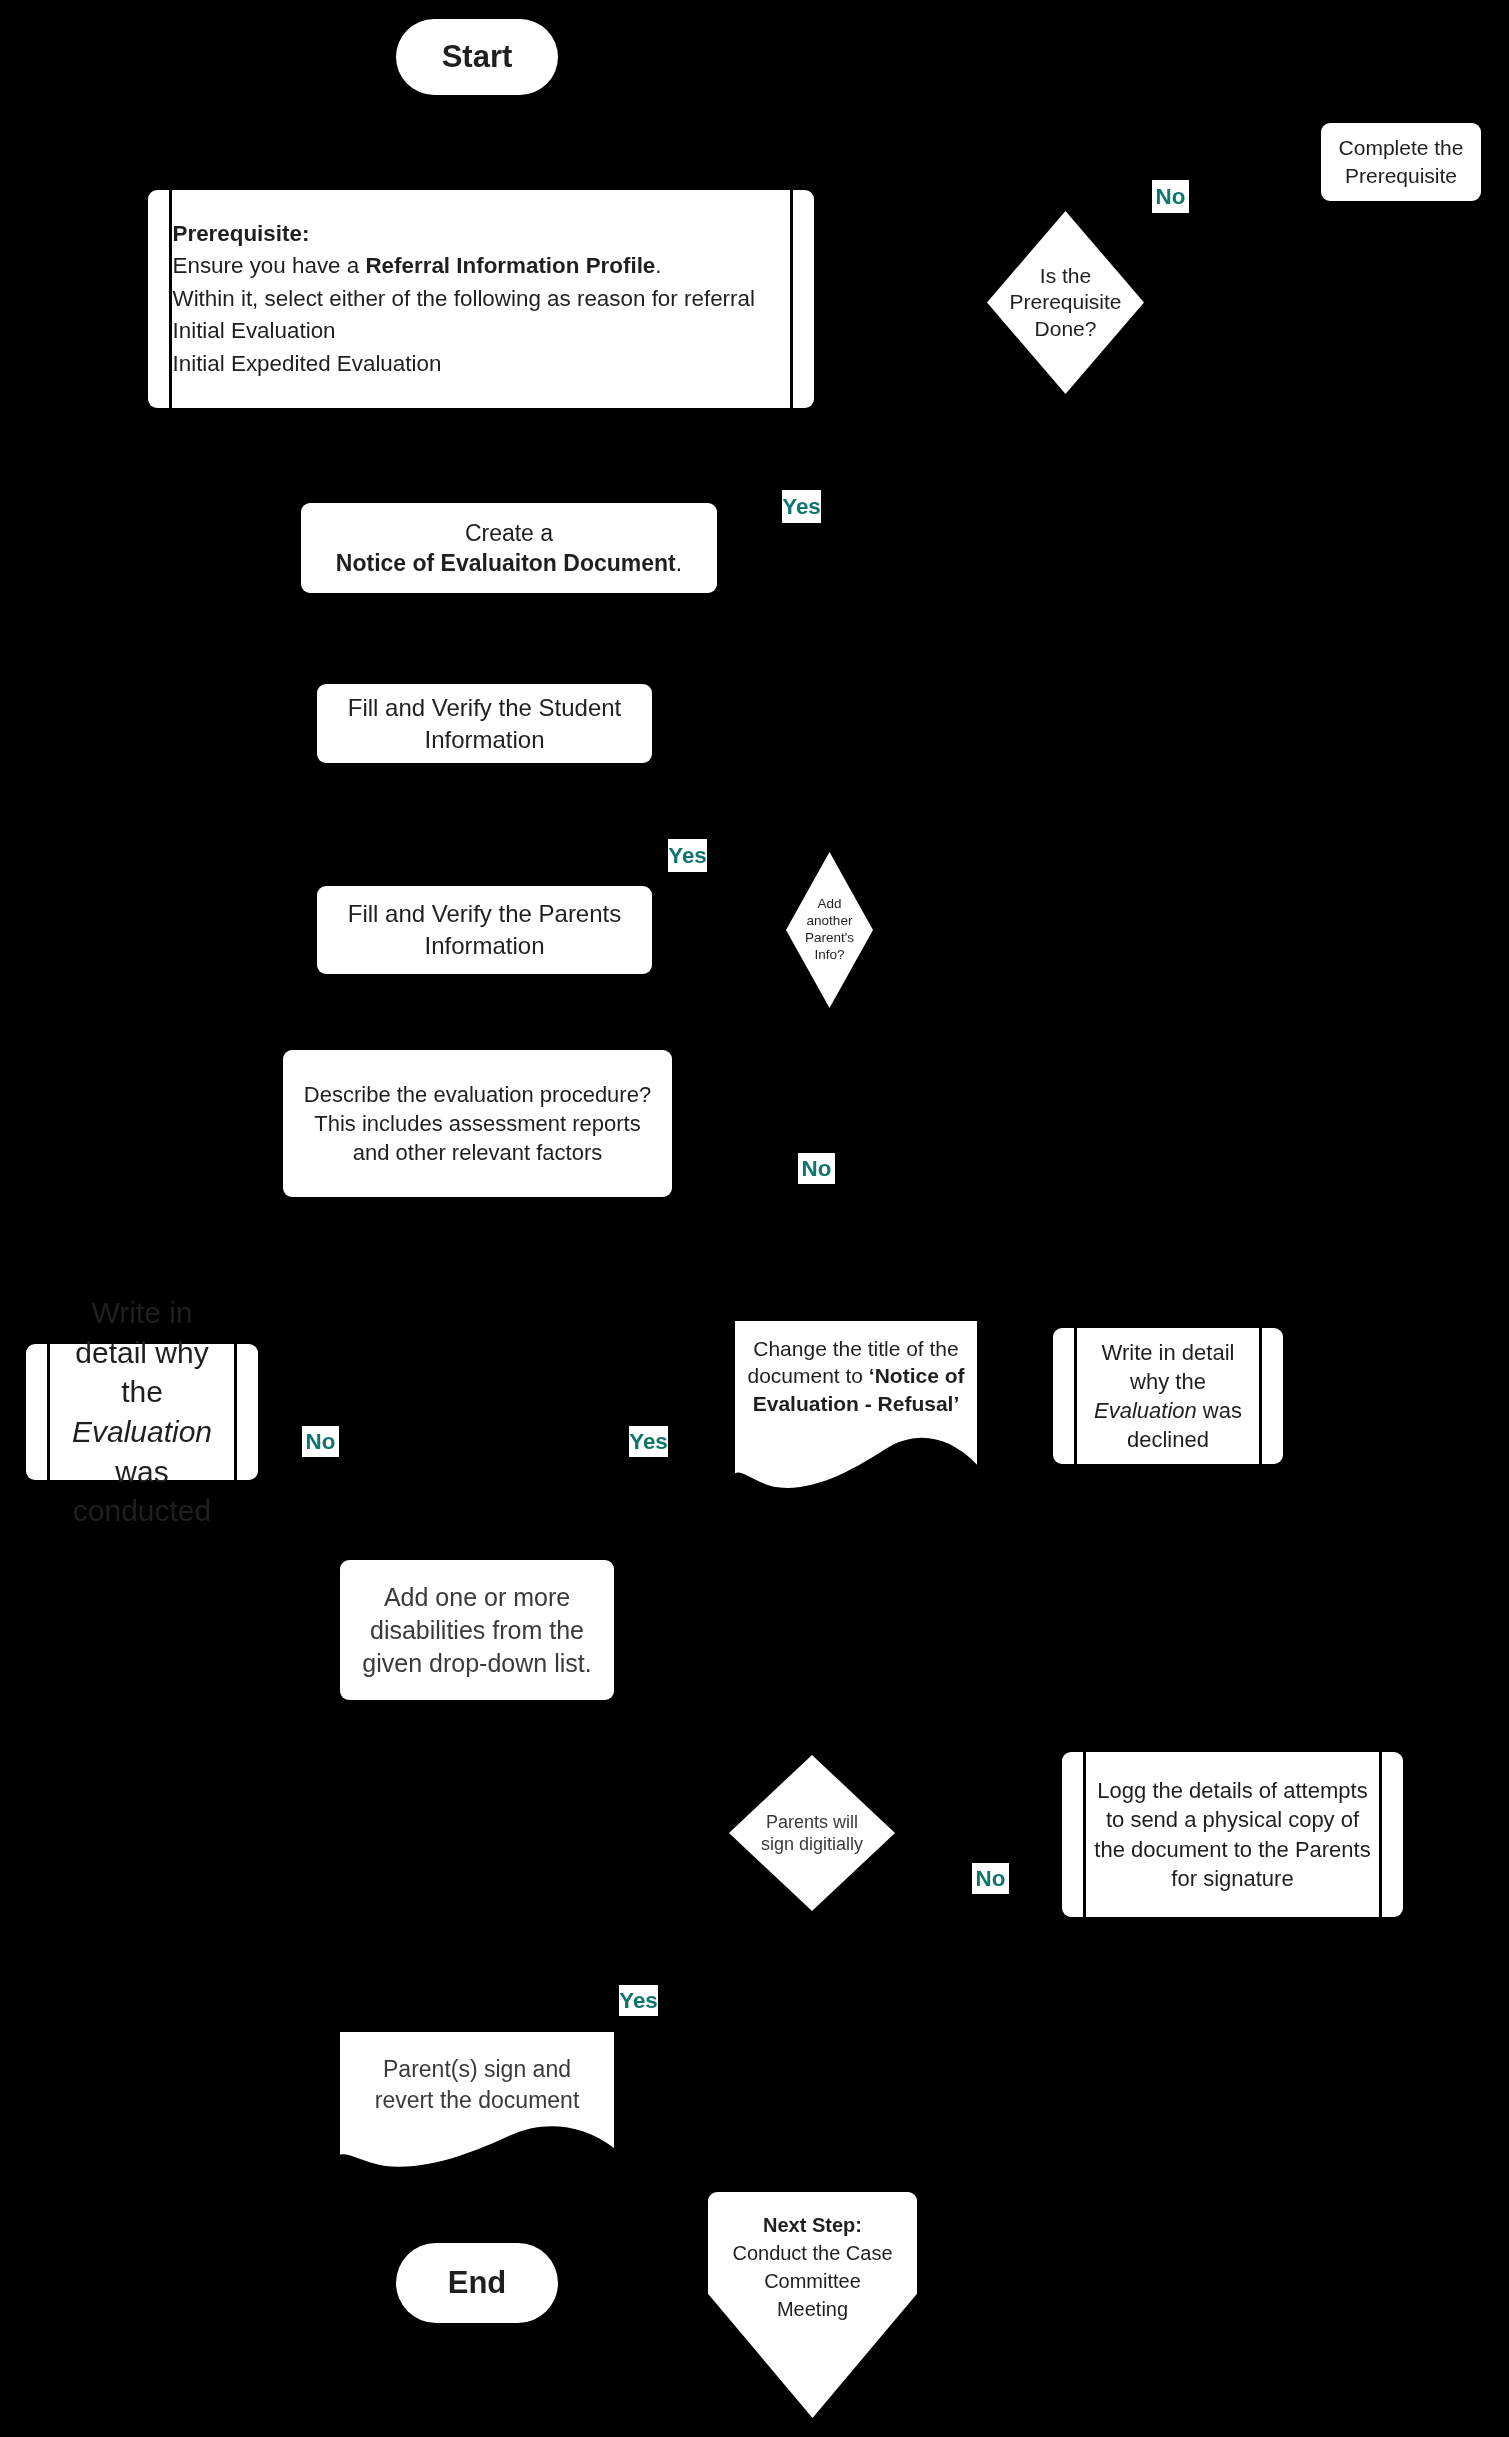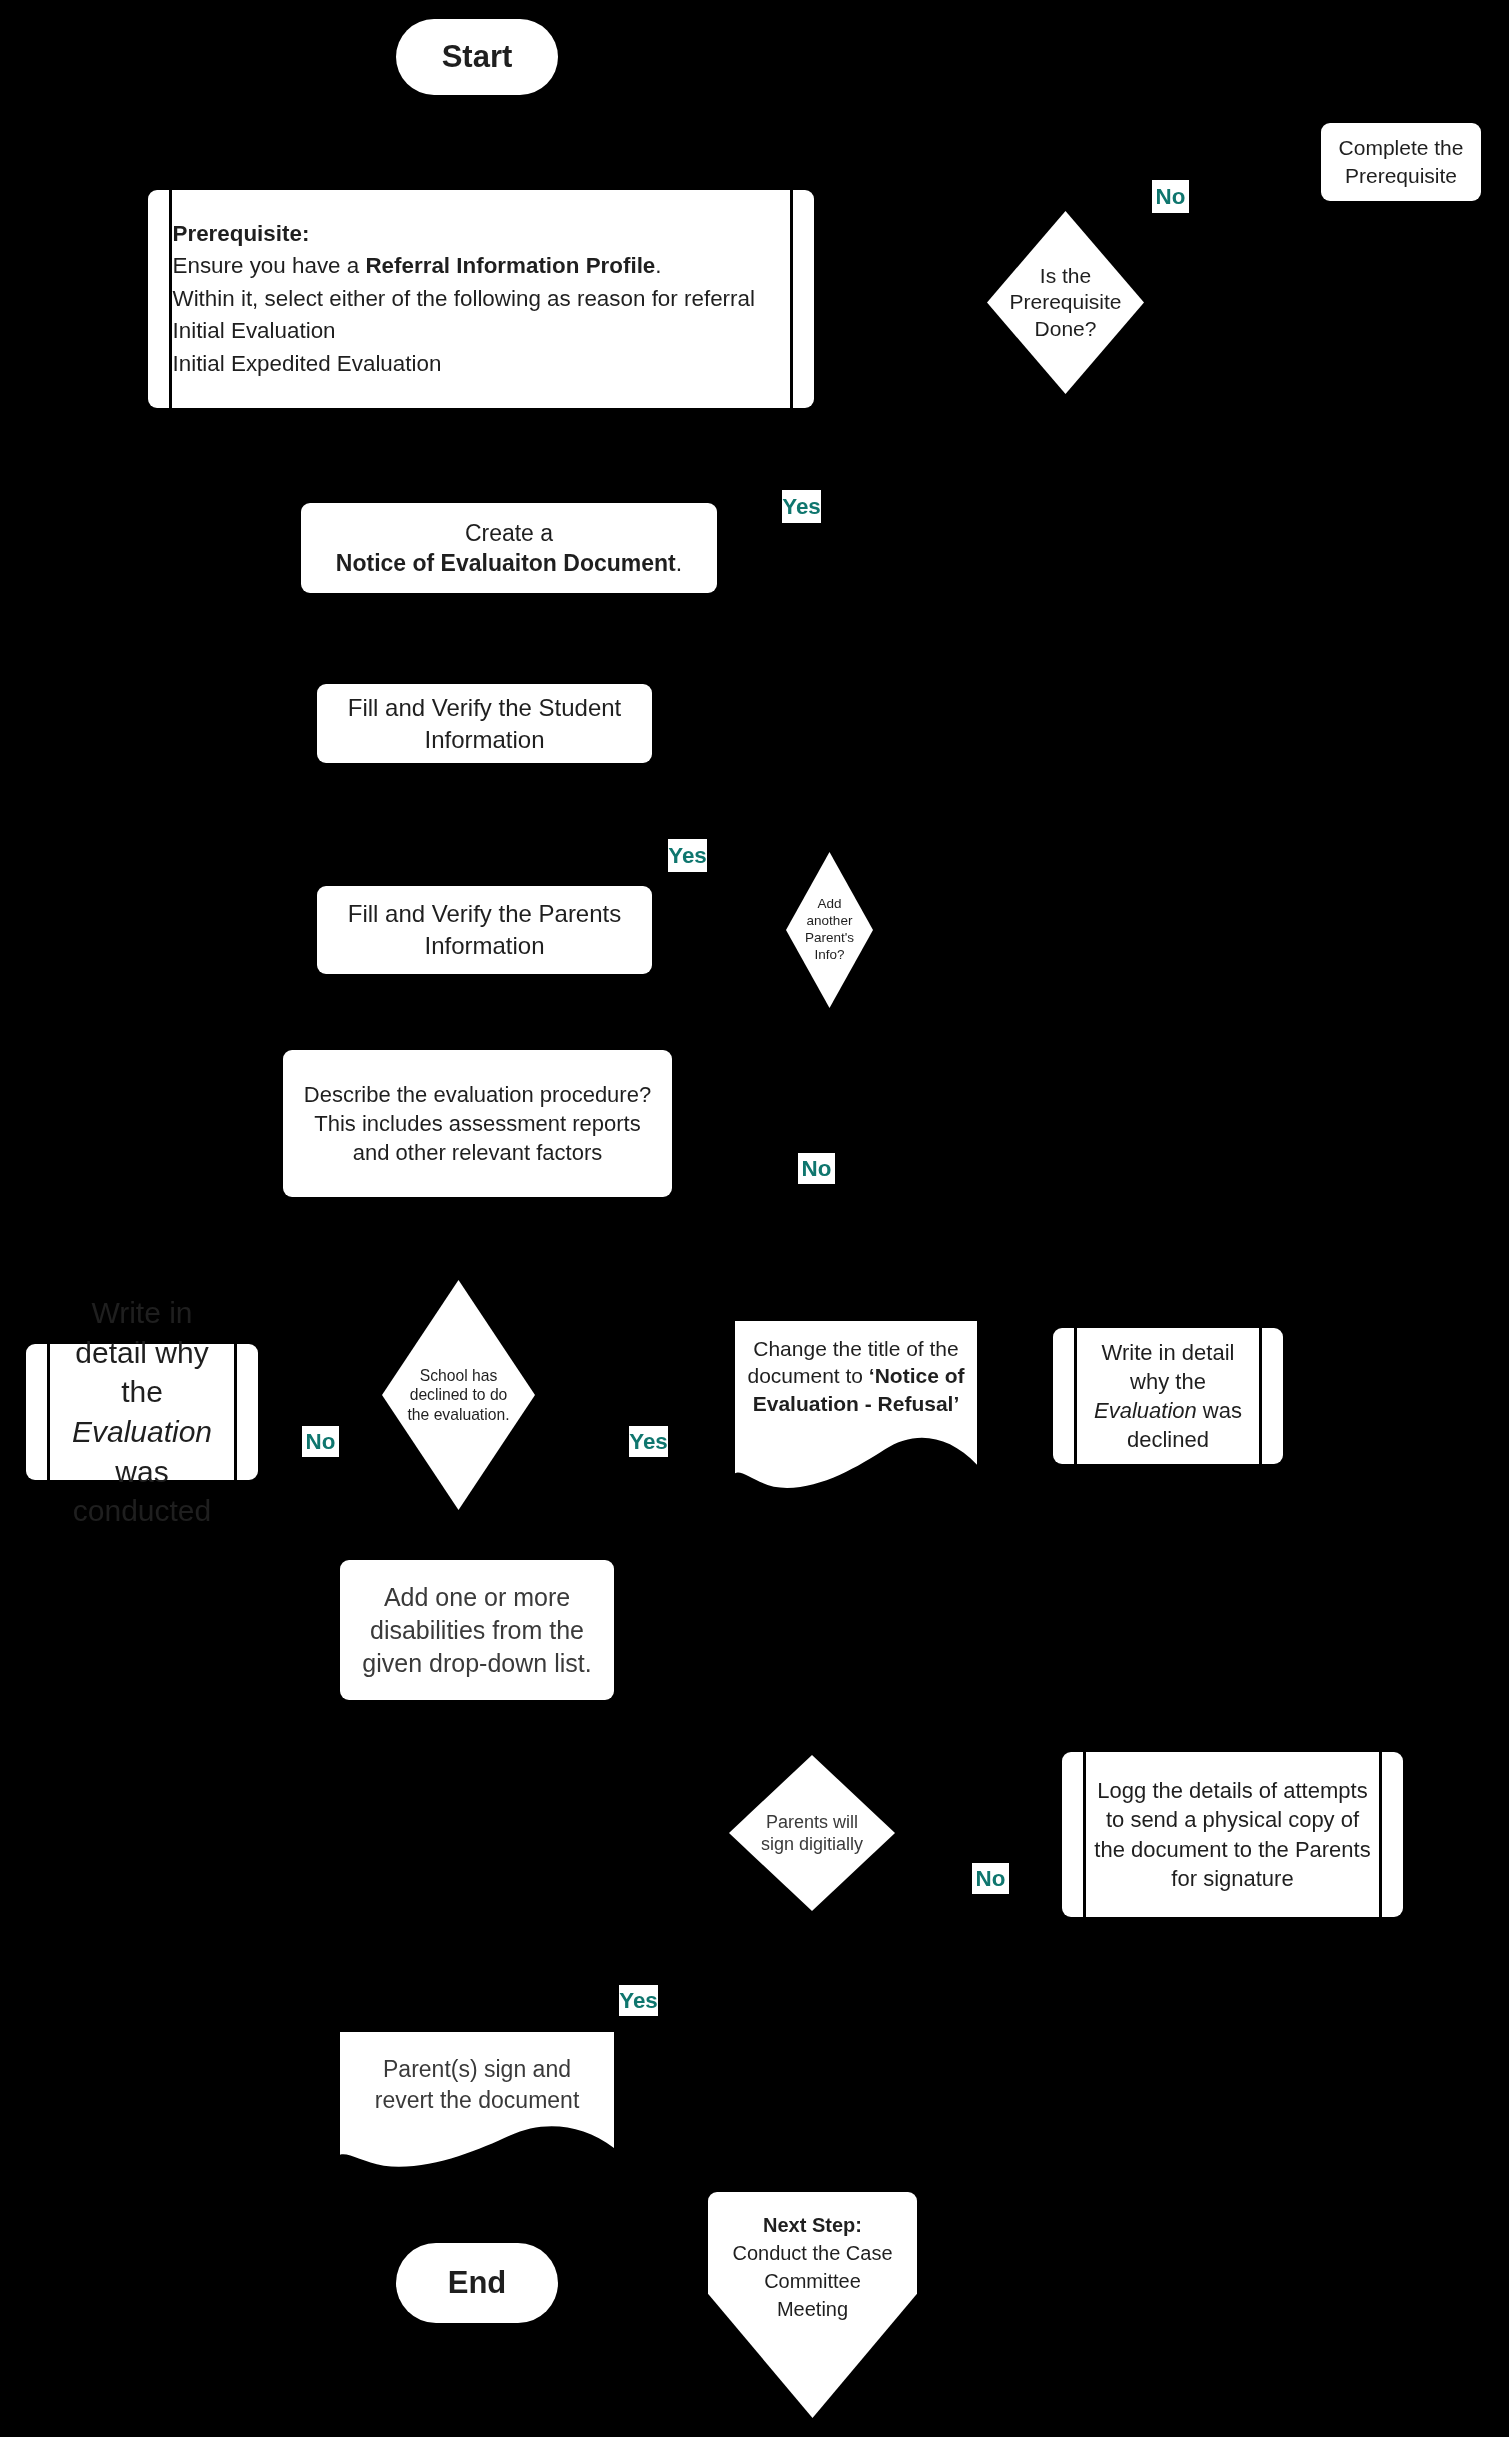--- a/index.html
+++ b/index.html
@@ -96,23 +96,20 @@
   <div class="node rect predef" style="left:26px;top:1328px;width:232px;height:136px;font-size:30px;margin-top:16px;">
     <div class="bar left"></div>
     <div class="bar right"></div>
     <span style="max-width:165px;"><span>Write in detail why the </span><span class="ital">Evaluation</span><span> was conducted</span></span>
   </div>
 
   <div class="chip" style="left:302px;top:1385px;width:37px;height:31px;">
     <span>No</span>
   </div>
 
-  <div class="node diamond" style="left:382px;top:1280px;width:153px;height:230px;font-size:15.7px;">
-    <span style="max-width:112px;">School has declined to do the evaluation.</span>
-  </div>
 
   <div class="chip" style="left:629px;top:1385px;width:39px;height:31px;">
     <span>Yes</span>
   </div>
 
   <div class="doc" style="left:735px;top:1321px;width:242px;height:171px;">
     <svg viewBox="0 0 100 100" preserveAspectRatio="none">
       <path d="M0,0 H100 V84 C88,66 74,64 62,75 C50,86 32,101 16,97 C8,94 3,87 0,89 Z" fill="#ffffff"></path>
     </svg>
     <div class="doc-text" style="padding:13.5px 12px 0 12px;font-size:21px;">

